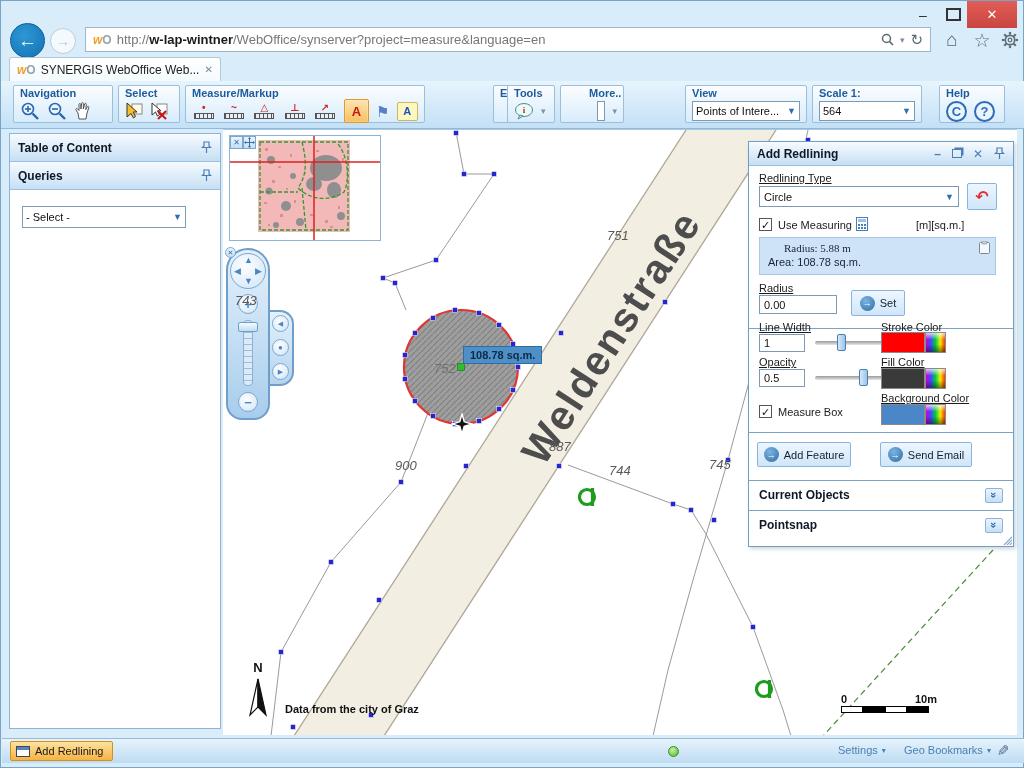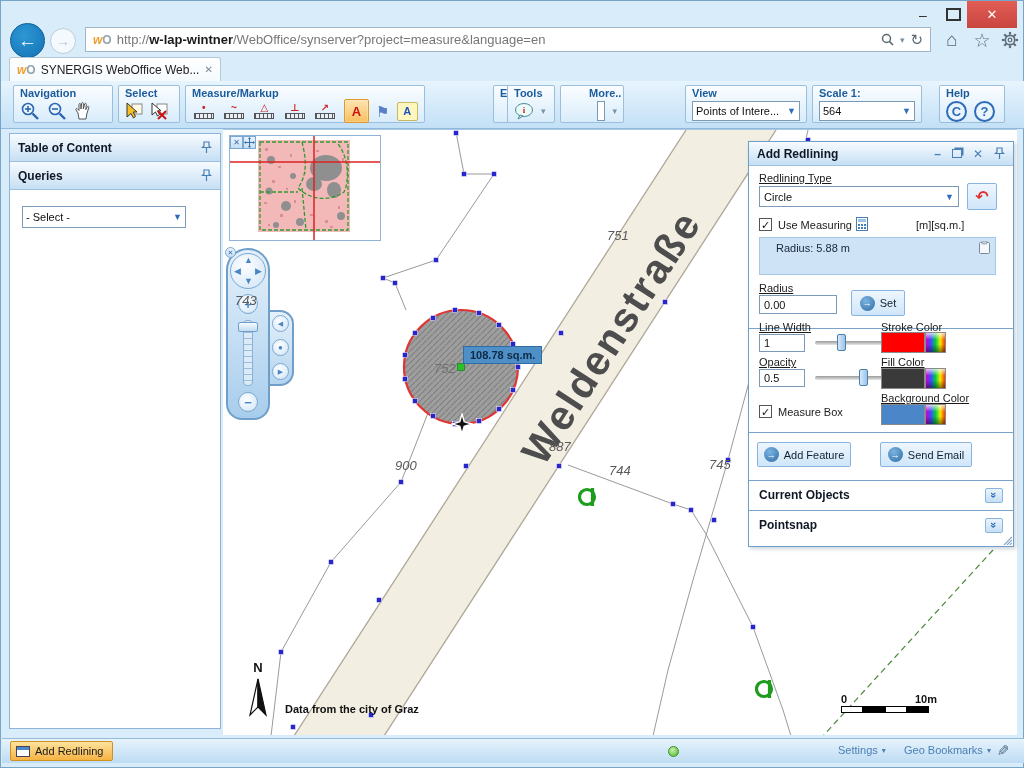--- a/index.html
+++ b/index.html
@@ -584,21 +584,22 @@
           <rect x="5" y="7" width="2" height="2"></rect>
           <rect x="8" y="7" width="2" height="2"></rect>
           <rect x="2" y="10" width="2" height="2"></rect>
           <rect x="5" y="10" width="2" height="2"></rect>
           <rect x="8" y="10" width="2" height="2"></rect>
         </g>
       </svg>
     <span class="ptext" style="left:123px;top:77px;margin-left:44px;">[m][sq.m.]</span>
 
     <div class="infobox" style="left:10px;top:95px;width:237px;height:38px;">
-      <div style="padding:4px 0 0 16px;">Radius: 5.88 m</div>
+      <div style="padding:4px 0 0 24px;font-family:Liberation Serif, serif;">Radius: 5.88 m</div>
+      <div style="padding:2px 0 0 8px;">Area: 108.78 sq.m.</div>
       <svg width="11" height="13" viewBox="0 0 11 13" style="position:absolute;right:5px;top:3px;">
           <rect x="0.5" y="1.5" width="10" height="11" rx="1" fill="#f4f8fc" stroke="#7a8a98"></rect>
           <rect x="3" y="0" width="5" height="3" rx="1" fill="#c8d4de" stroke="#7a8a98" stroke-width="0.7"></rect>
         </svg>
     </div>
 
     <span class="plabel" style="left:10px;top:140px;">Radius</span>
     <div class="pinput" style="left:10px;top:153px;width:78px;height:19px;">
         <span>0.00</span>
       </div>

